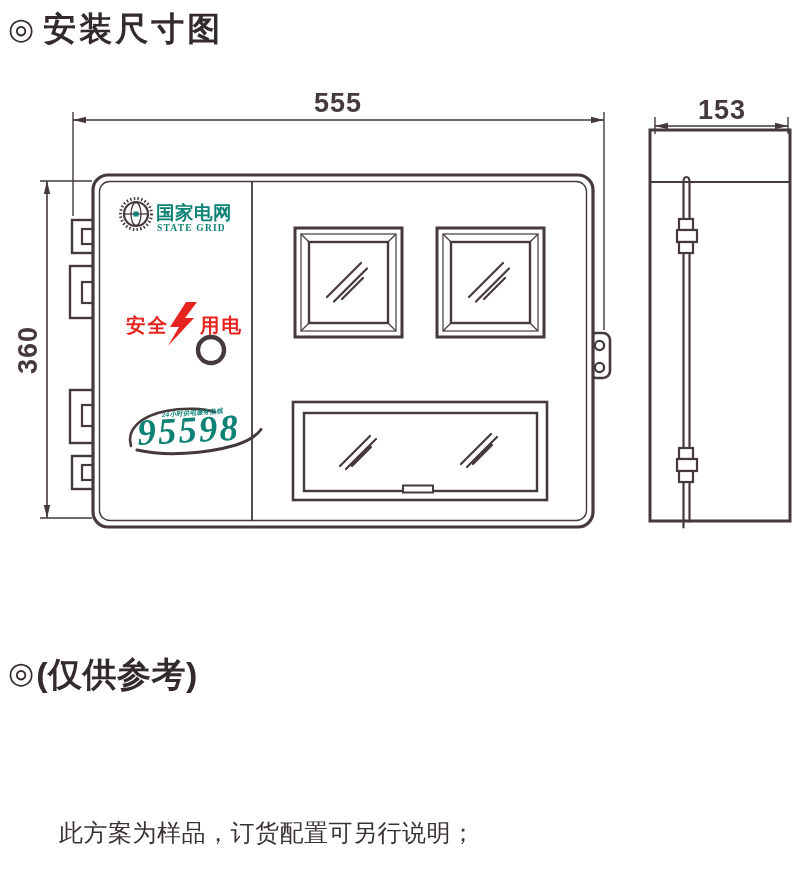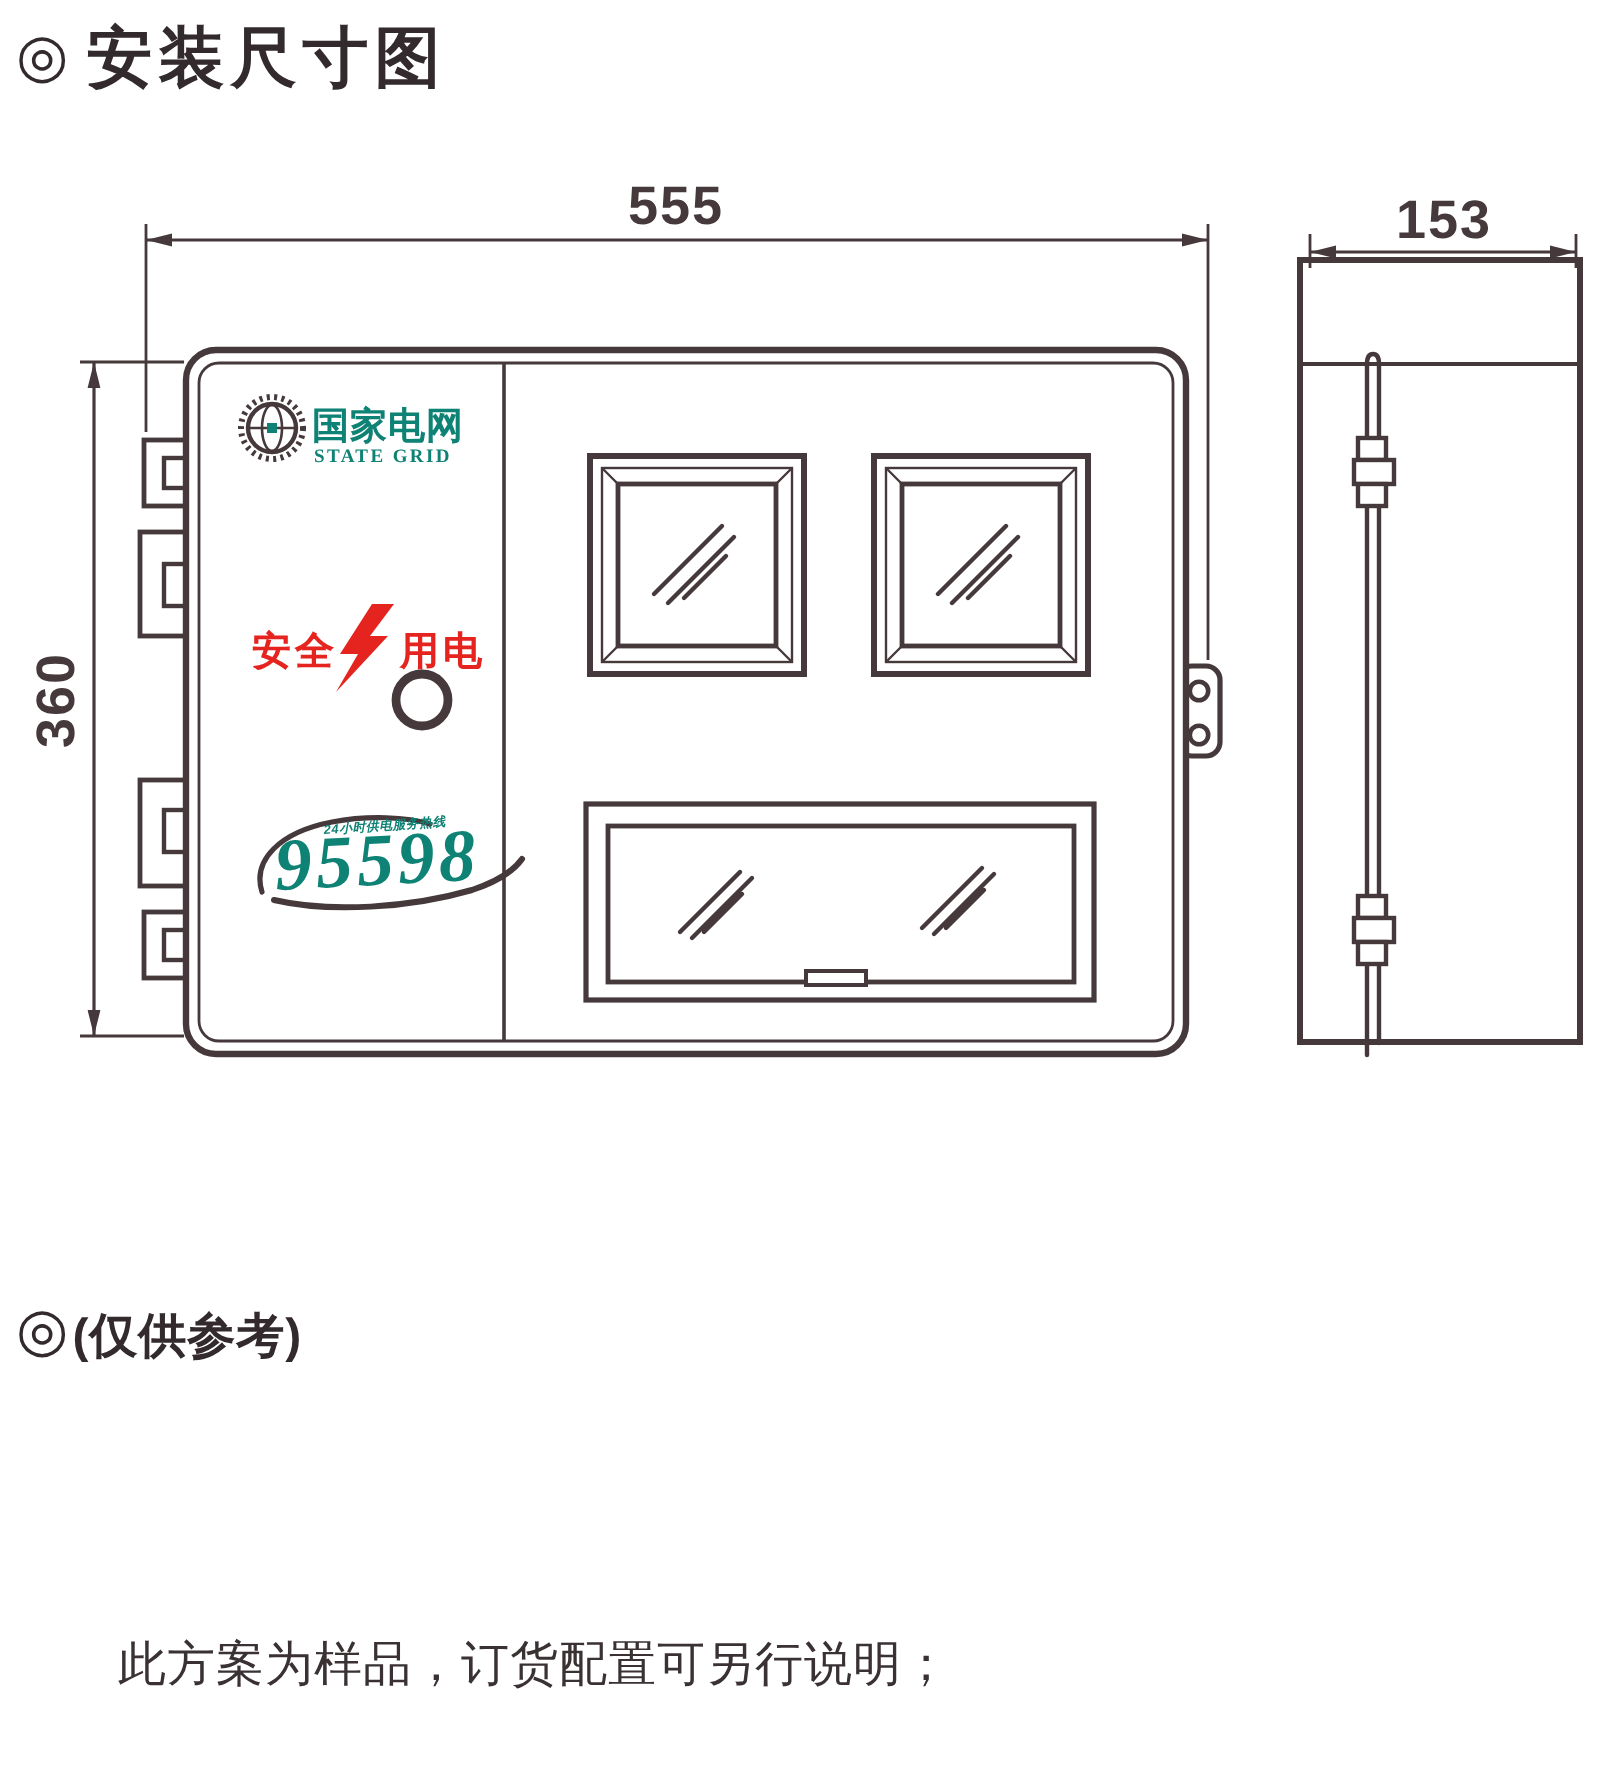--- a/index.html
+++ b/index.html
@@ -6,21 +6,21 @@
     --brand:#0e8274; --red:#e52420; --line:#45393b; --ink:#322a2c;
   }
   html,body{margin:0;padding:0;}
   body{
     width:800px;height:892px;position:relative;background:#ffffff;
     font-family:"Liberation Sans",sans-serif;overflow:hidden;
   }
   .sec-head{position:absolute;display:flex;align-items:center;gap:9px;color:var(--ink);}
   .sec-head .bullet{font-size:30px;line-height:1;font-weight:400;transform:translateY(-1px);}
   .sec-head .t1{font-size:33px;font-weight:900;letter-spacing:3px;}
-  .sec-head .t2{font-size:24px;font-weight:700;letter-spacing:0.5px;transform:translateY(1px);}
+  .sec-head .t2{font-size:34px;font-weight:700;letter-spacing:0.5px;transform:translateY(1px);}
   #head-dim{left:8px;top:7px;}
   #head-cfg{left:8px;top:651px;}
   .cfg{
     position:absolute;left:59px;top:719px;width:720px;
     font-size:24px;line-height:45.5px;color:#3a3133;
     letter-spacing:0.5px;white-space:pre-wrap;
   }
   svg{position:absolute;left:0;top:0;}
   .ln{stroke:var(--line);fill:none;}
   .wf{fill:#ffffff;stroke:var(--line);}

